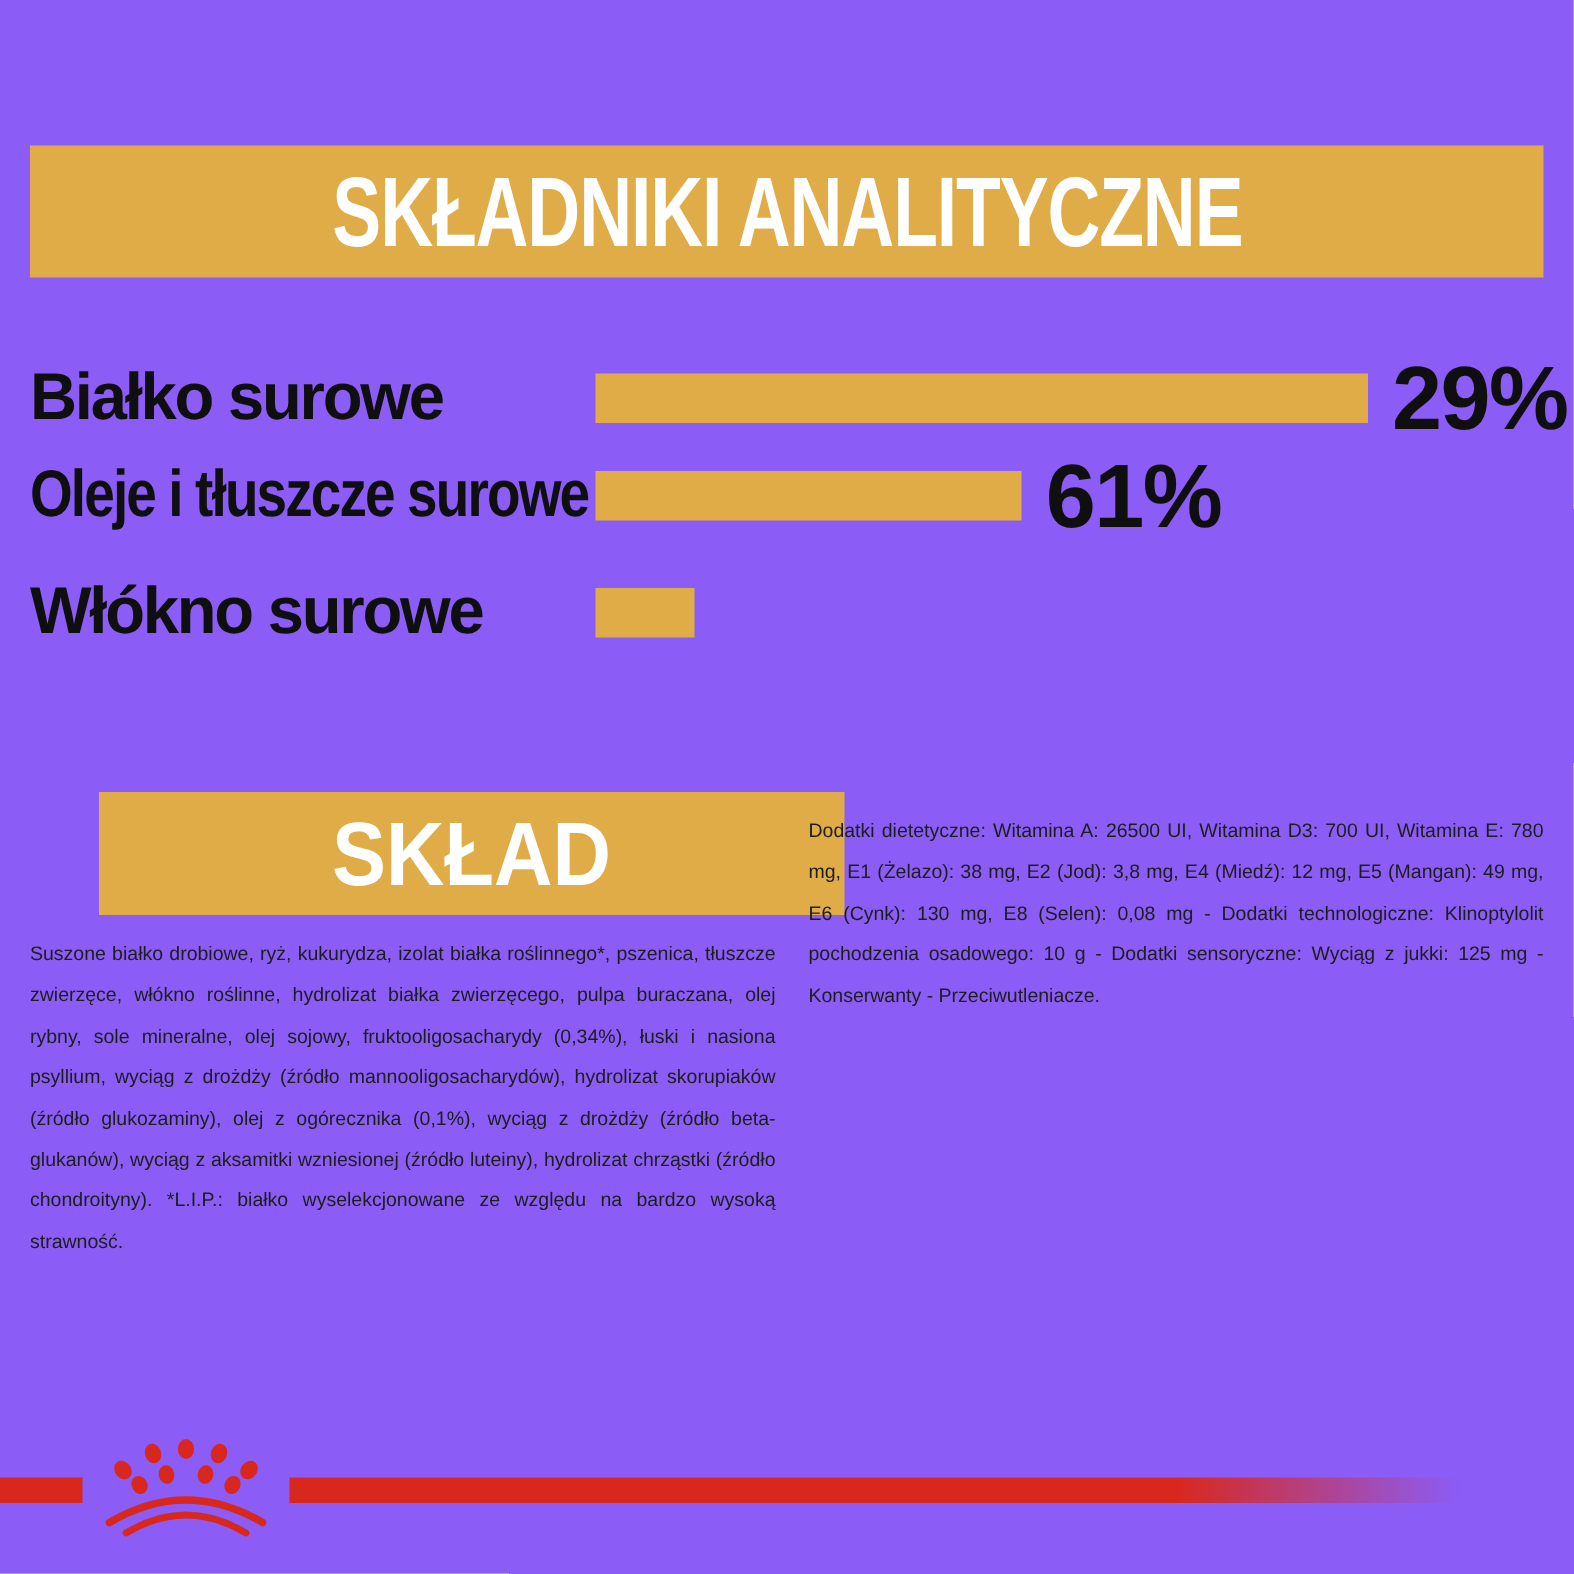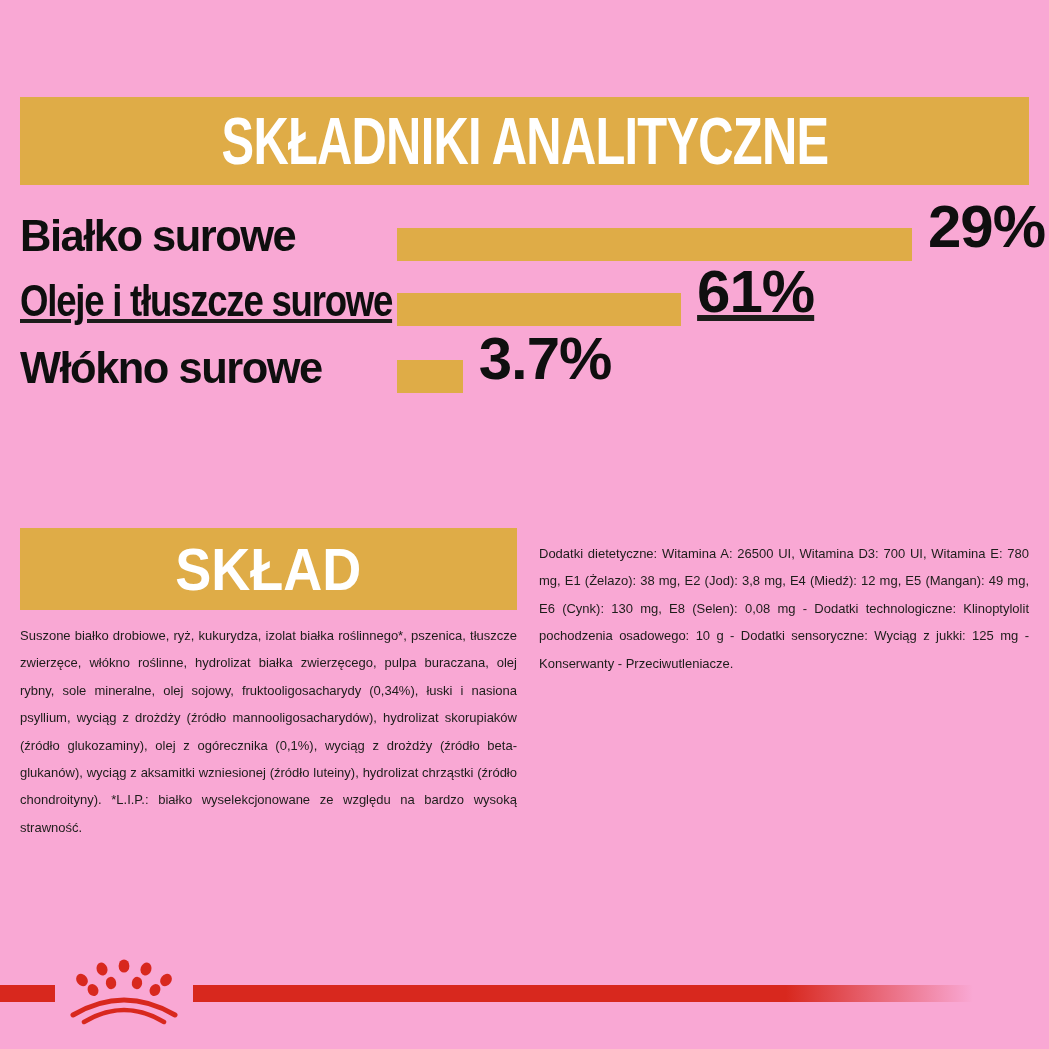--- a/index.html
+++ b/index.html
@@ -4,59 +4,59 @@
 <style>
   * { margin:0; padding:0; box-sizing:border-box; }
   html,body { width:1049px; height:1049px; }
   body {
     background:#ffffff;
     font-family:"Liberation Sans", sans-serif;
     position:relative;
     overflow:hidden;
     color:#1d1d1b;
   }
-  .page { position:absolute; inset:0; background:#f9a8d4; }
+  .page { position:absolute; inset:0; background:#8b5cf6; }
 
   
   .banner {
     background:#DFAC47;
     display:flex; align-items:center; justify-content:center;
   }
   .banner-main {
     position:absolute; left:20px; top:97px; width:1009px; height:88px;
   }
   .banner-title {
     font-weight:bold; font-size:66px; color:#ffffff;
     white-space:nowrap; transform:scaleX(0.74); transform-origin:center;
     letter-spacing:-1px;
   }
 
   
   .chart { position:absolute; left:20px; top:221px; width:1009px; height:175px; }
-  .chart-row { position:absolute; left:0; height:40px; display:flex; align-items:flex-end; }
+  .chart-row { position:absolute; left:0; height:40px; display:flex; align-items:center;margin-top:24px; }
   .chart-row:nth-child(1){ top:0; }
-  .chart-row:nth-child(2){ top:65px;text-decoration:underline; }
-  .chart-row:nth-child(3){ top:132px; }
+  .chart-row:nth-child(2){ top:65px; }
+  .chart-row:nth-child(3){ top:143px; }
   .chart-label {
     display:inline-block; flex:0 0 377px; width:377px;
     font-size:44px; font-weight:bold; color:#0f0f0f;
     white-space:nowrap; letter-spacing:-1.5px;
     transform-origin:left center;
   }
   .chart-bar { height:33px; background:#DFAC47; flex:0 0 auto; }
   .chart-value {
     font-size:60px; font-weight:bold; color:#0f0f0f;
     margin-left:16px; letter-spacing:-1px; white-space:nowrap;
   }
 
   
   .col { position:absolute; top:528px; }
   .col-sklad   { left:20px;  width:497px; }
   .col-dodatki { left:539px; width:490px; }
-  .col-banner  { width:100%; height:82px; }
+  .col-banner  { width:100%; height:82px;margin-left:46px; }
   .col-banner .big {
     font-weight:bold; color:#ffffff; font-size:60px; white-space:nowrap;
   }
   .sklad-title { transform:scaleX(0.9); transform-origin:center; }
   .dodatki-title {
     display:flex; align-items:baseline; gap:10px;
     transform:scaleX(0.84); transform-origin:center; white-space:nowrap;
   }
   .dodatki-title .small {
     font-weight:bold; color:#ffffff; font-size:37px; letter-spacing:-0.5px;
@@ -92,21 +92,20 @@
         <span class="chart-value">29%</span>
       </div>
       <div class="chart-row">
         <span class="chart-label" style="transform: scaleX(0.832);">Oleje i tłuszcze surowe</span>
         <div class="chart-bar" style="width: 284.1px; background: rgb(223, 172, 71);"></div>
         <span class="chart-value">61%</span>
       </div>
       <div class="chart-row">
         <span class="chart-label" style="transform: scaleX(0.987);">Włókno surowe</span>
         <div class="chart-bar" style="width: 65.7px; background: rgb(223, 172, 71);"></div>
-        <span class="chart-value">3.7%</span>
       </div>
     </div>
 
   <div class="col col-sklad">
     <div class="banner col-banner">
       <div class="big sklad-title">SKŁAD</div>
     </div>
     <p class="body-text">Suszone białko drobiowe, ryż, kukurydza, izolat białka roślinnego*, pszenica, tłuszcze zwierzęce, włókno roślinne, hydrolizat białka zwierzęcego, pulpa buraczana, olej rybny, sole mineralne, olej sojowy, fruktooligosacharydy (0,34%), łuski i nasiona psyllium, wyciąg z drożdży (źródło mannooligosacharydów), hydrolizat skorupiaków (źródło glukozaminy), olej z ogórecznika (0,1%), wyciąg z drożdży (źródło beta-glukanów), wyciąg z aksamitki wzniesionej (źródło luteiny), hydrolizat chrząstki (źródło chondroityny). *L.I.P.: białko wyselekcjonowane ze względu na bardzo wysoką strawność.</p>
   </div>
 

